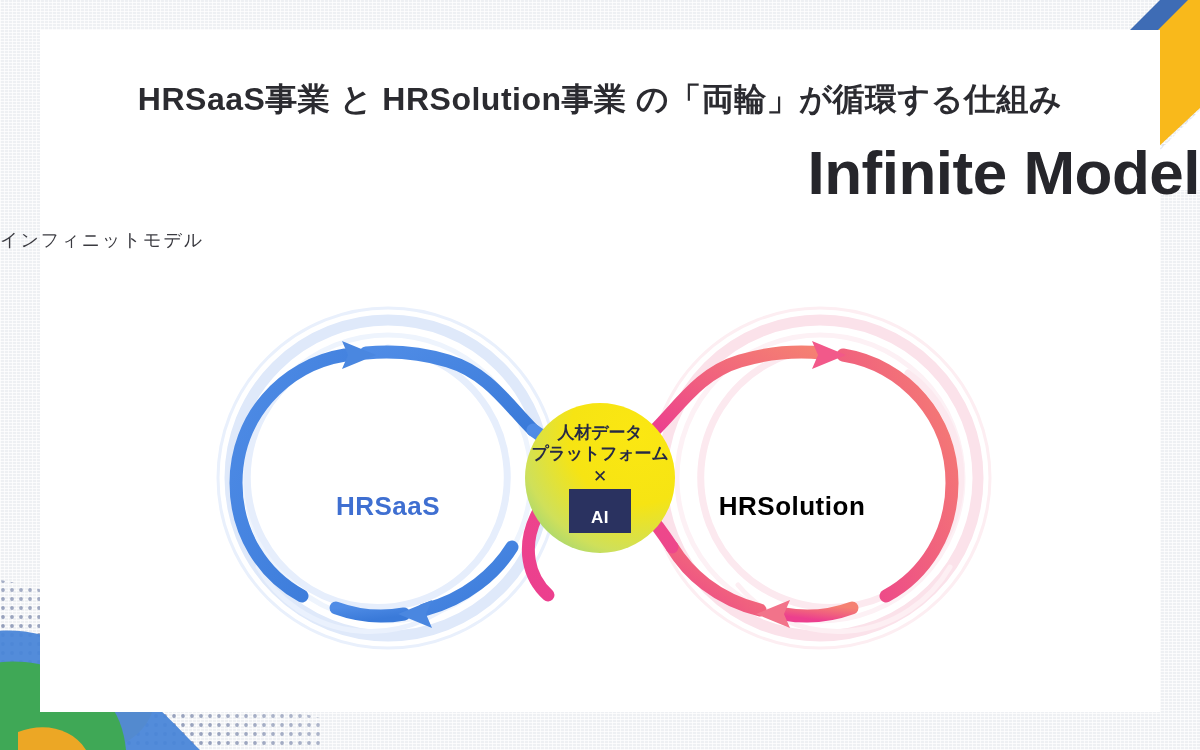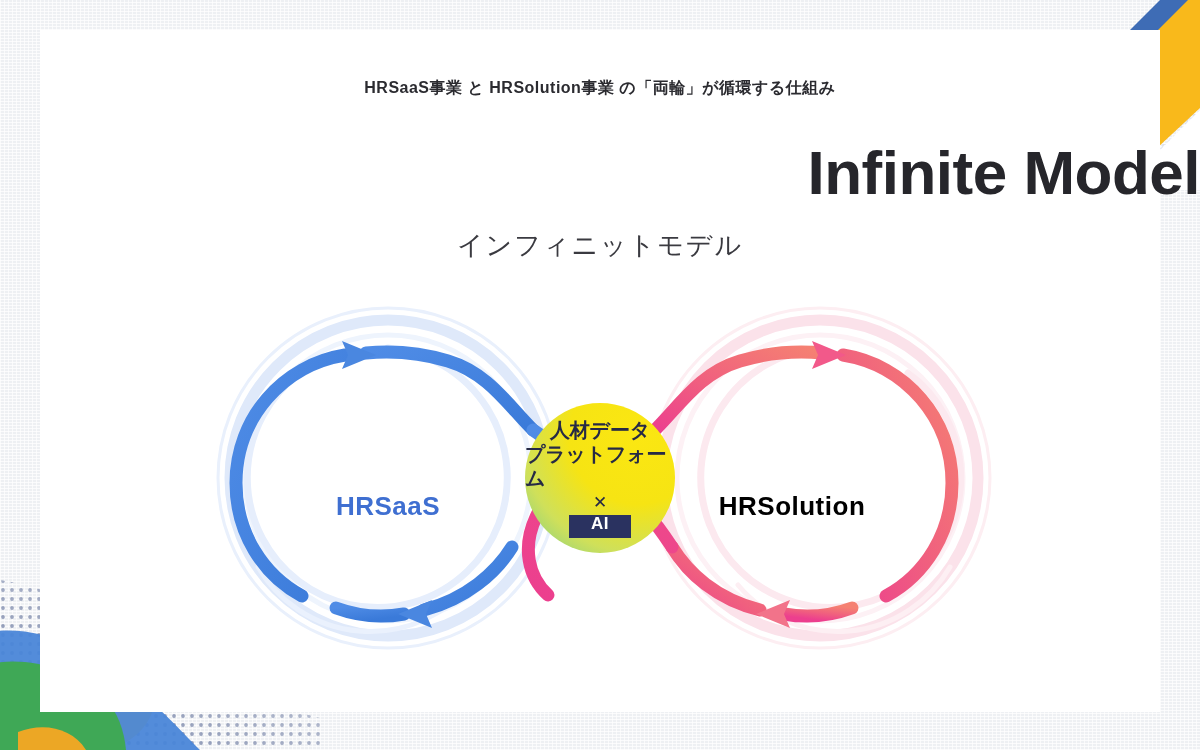--- a/index.html
+++ b/index.html
@@ -27,31 +27,31 @@
 
   
   .card{
     position:absolute;left:40px;top:30px;width:1120px;height:682px;
     background:#ffffff;
   }
 
   
   .headline{
     position:absolute;left:0;right:0;top:78px;text-align:center;
-    font-size:16px;font-weight:700;color:#2b2b30;letter-spacing:.5px;
+    font-size:32px;font-weight:700;color:#2b2b30;letter-spacing:.5px;
     white-space:nowrap;
   }
   .bigtitle{
     position:absolute;left:0;right:0;top:140px;text-align:right;
     font-size:62px;font-weight:700;color:#26262b;letter-spacing:-.5px;
     line-height:1.05;
   }
   .subtitle{
-    position:absolute;left:0;right:0;top:228px;text-align:center;
-    font-size:26px;font-weight:400;color:#3a3a40;letter-spacing:2px;
+    position:absolute;left:0;right:0;top:228px;
+    font-size:18px;font-weight:400;color:#3a3a40;letter-spacing:2px;
   }
 
   
   .diagram{position:absolute;left:0;top:255px;width:1200px;height:400px;}
 
   
   .loop-label{
     position:absolute;font-weight:700;white-space:nowrap;
     transform:translate(-50%,-50%);
     margin-top:28px;
@@ -62,27 +62,27 @@
   
   .hub{
     position:absolute;left:600px;top:478px;width:150px;height:150px;
     transform:translate(-50%,-50%);
     border-radius:50%;
     background:radial-gradient(circle at 75% 22%, #fbe712 0%, #f6e413 42%, #cfe05a 72%, #8fd27f 92%, #79cd8c 100%);
     display:flex;flex-direction:column;align-items:center;justify-content:center;
     z-index:6;
   }
   .hub-line{
-    font-size:20px;font-weight:800;color:#262a45;line-height:1.22;
+    font-size:17px;font-weight:800;color:#262a45;line-height:1.22;
     letter-spacing:-.2px;text-align:left;
   }
   .hub-x{font-size:17px;font-weight:800;color:#262a45;margin:3px 0 4px;line-height:1;}
   .hub-badge{
     background:#2a3260;color:#ffffff;font-size:17px;font-weight:800;
-    padding:0 22px 5px;letter-spacing:.6px;line-height:1.1;
+    padding:20px 22px 5px;letter-spacing:.6px;line-height:1.1;
   }
 </style>
 </head>
 <body>
 
 <div id="stage">
 
   <div class="bg-base"></div>
 
   <div class="corner corner-tr">

